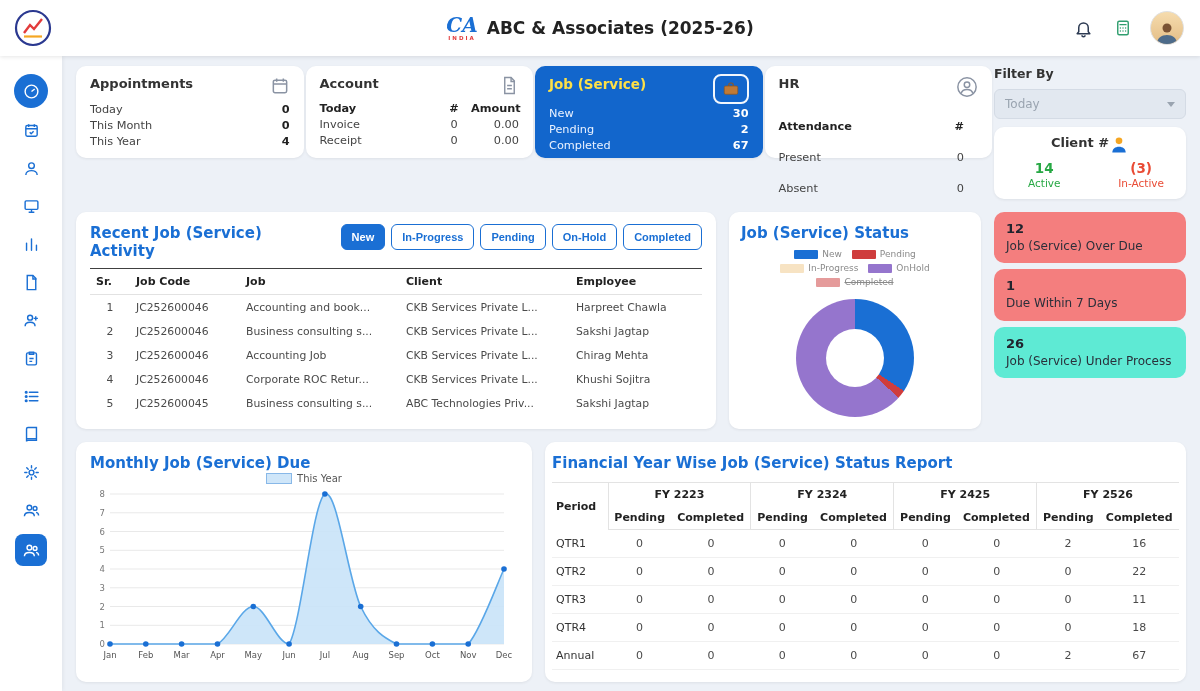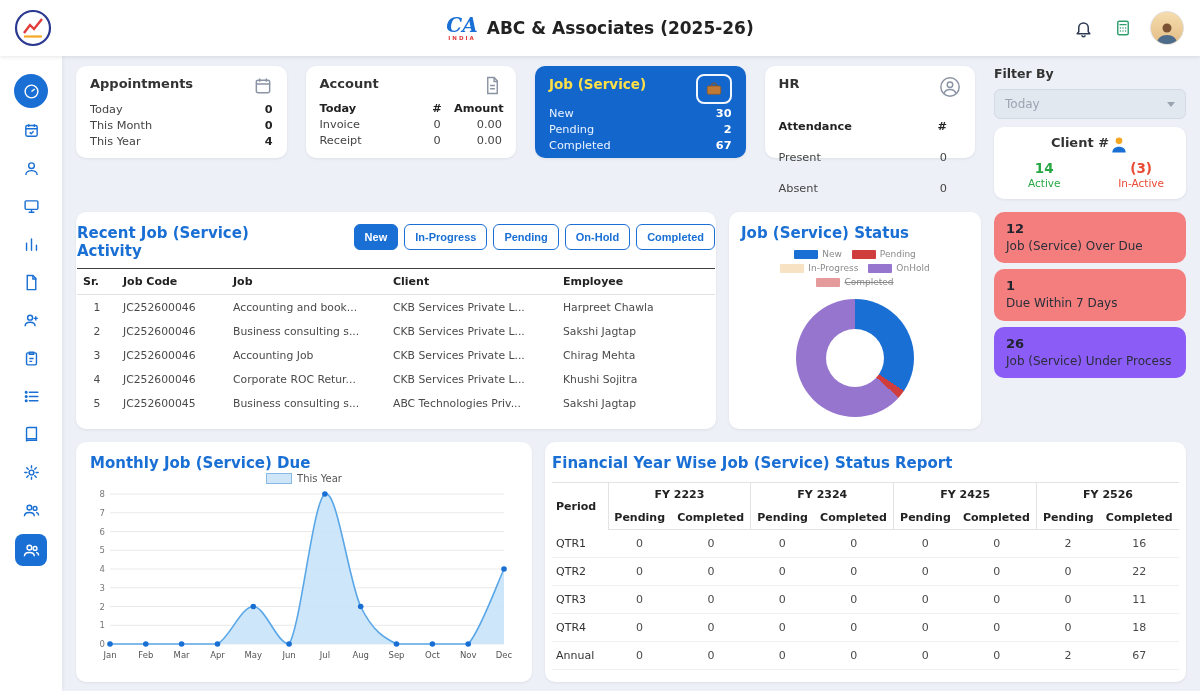--- a/index.html
+++ b/index.html
@@ -21,21 +21,21 @@
   
   .sidebar{position:absolute;top:56px;left:0;bottom:0;width:62px;background:#fff;box-shadow:1px 0 4px rgba(0,0,0,.06);display:flex;flex-direction:column;align-items:center;padding-top:18px;gap:6px;z-index:9}
   .icon-btn{width:32px;height:32px;border-radius:8px;display:flex;align-items:center;justify-content:center;color:#1a6fd4;cursor:pointer;flex:0 0 auto}
   .icon-btn.active-circle{background:#1a6fd4;color:#fff;border-radius:50%;width:34px;height:34px}
   .icon-btn.active-square{background:#1a6fd4;color:#fff;margin-top:2px}
 
   
   .main{position:absolute;left:62px;top:56px;right:0;bottom:0;padding:10px 14px 8px}
   .card{background:#fff;border-radius:10px;box-shadow:0 1px 3px rgba(0,0,0,.07);padding:10px 14px}
 
-  .row1{display:grid;grid-template-columns:repeat(4,1fr) 192px;gap:19px;align-items:start}
+  .row1{display:grid;grid-template-columns:repeat(4,1fr) 192px;gap:2px;align-items:start}
   .stat-card{height:92px;cursor:pointer}
   .stat-head{display:flex;justify-content:space-between;align-items:flex-start}
   .stat-title{font-size:13px;font-weight:700;color:#333}
   .stat-ic{color:#8a93a3}
   .srow{display:flex;justify-content:space-between;font-size:11.3px;color:#444;margin-top:3px}
   .srow b{font-weight:700;color:#222}
   .acc-row{display:flex;font-size:11.3px;color:#444;margin-top:3px}
   .acc-row .a1{flex:1}
   .acc-row .a2{width:34px;text-align:center}
   .acc-row .a3{width:48px;text-align:right}
@@ -57,21 +57,21 @@
   .client-title{font-size:13px;font-weight:700;color:#333}
   .client-stats{display:flex;margin-top:1px}
   .cs{display:flex;flex-direction:column;align-items:center;line-height:1.25}
   .cs.active{margin-left:22px;color:#27a844}
   .cs.inactive{margin-left:auto;margin-right:10px;color:#e94b35}
   .cs .num{font-size:13.5px;font-weight:700}
   .cs .lbl{font-size:10.5px}
 
   .row2{display:grid;grid-template-columns:1fr 252px 192px;gap:13px;margin-top:13px;align-items:stretch}
   .sec-title{color:#1a6fd4;font-size:15px;font-weight:700;line-height:1.2}
-  .recent-card{padding:12px 1px;min-height:212px}
+  .recent-card{padding:12px 14px;min-height:212px}
   .recent-head{display:flex;justify-content:space-between;align-items:flex-start}
   .recent-head .sec-title{width:175px}
   .filter-btns{display:flex;gap:6px}
   .fbtn{height:26px;padding:0 10px;border-radius:6px;border:1.5px solid #1a6fd4;background:#fff;color:#1a6fd4;font-size:11px;font-weight:700;display:flex;align-items:center;cursor:pointer;white-space:nowrap}
   .fbtn.active{background:#1a6fd4;color:#fff}
   table{border-collapse:collapse;width:100%}
   .recent-table{margin-top:8px}
   .recent-table th{font-size:11px;font-weight:700;color:#222;text-align:left;padding:6px;border-top:1px solid #404040;border-bottom:1px solid #e2e2e2}
   .recent-table td{font-size:10.8px;color:#4a4a4a;padding:5.5px 6px}
   .c{text-align:center}
@@ -80,21 +80,21 @@
   .legend-wrap{margin:7px auto 0;max-width:176px;display:flex;flex-wrap:wrap;justify-content:center;gap:4px 10px}
   .legend-item{display:flex;align-items:center;gap:4px;font-size:9px;color:#8a8a8a;cursor:pointer}
   .swatch{width:24px;height:9px;border-radius:1px;display:inline-block}
   .legend-disabled .lbl{text-decoration:line-through}
   .donut{width:118px;height:118px;border-radius:50%;position:relative;margin:12px auto 0;cursor:pointer}
   .donut::after{content:"";position:absolute;inset:30px;background:#fff;border-radius:50%}
 
   .badge-col{display:flex;flex-direction:column;gap:6px}
   .badge{border-radius:10px;padding:9px 12px;cursor:pointer;line-height:1.3}
   .badge-red{background:#f47e7e}
-  .badge-yellow{background:#8b5cf6}
+  .badge-yellow{background:#5eead4}
   .badge-count{font-size:13px;font-weight:700;color:#20242e}
   .badge-label{font-size:12px;color:#2a2f3a;margin-top:1px}
 
   .row3{display:grid;grid-template-columns:456px 1fr;gap:13px;margin-top:13px;align-items:stretch}
   .monthly-card{padding:12px 14px;min-height:232px}
   .chart-legend{display:flex;align-items:center;gap:5px;justify-content:center;margin:1px 0 2px}
   .chart-legend .sw{width:26px;height:11px;background:#cfe6f9;border:1px solid #88b8e8}
   .chart-legend .tx{font-size:10px;color:#555}
 
   .fy-card{padding:12px 7px;min-height:232px}

